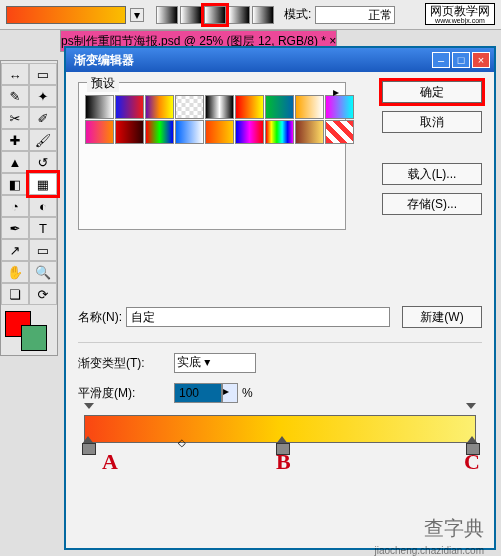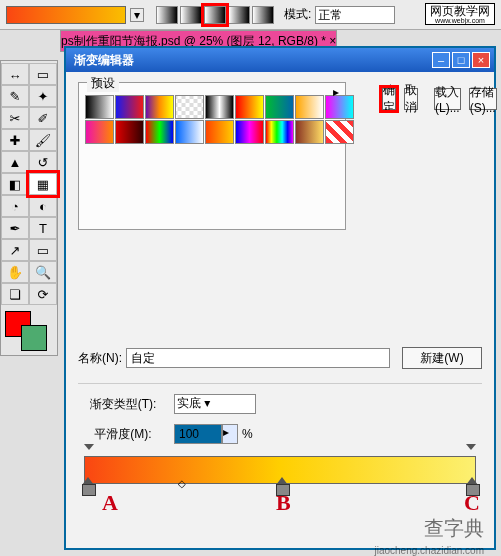--- a/index.html
+++ b/index.html
@@ -6,21 +6,21 @@
 body { background: #e0e0e0; position: relative; width: 501px; height: 556px; overflow: hidden; }
 
 
 .opt-bar { position: absolute; top: 0; left: 0; right: 0; height: 30px; background: #ebebeb; border-bottom: 1px solid #aaa; display: flex; align-items: center; padding: 0 6px; }
 .grad-thumb { width: 120px; height: 18px; background: linear-gradient(90deg,#fa4612,#fabe00); border: 1px solid #666; margin-right: 4px; }
 .grad-arrow { width: 14px; height: 14px; border: 1px solid #888; display: flex; align-items: center; justify-content: center; margin-right: 12px; }
 .type-btns { display: flex; gap: 2px; margin-right: 10px; }
 .type-btn { width: 22px; height: 18px; border: 1px solid #888; background: linear-gradient(90deg,#fff,#000); }
 .type-btn.hl { outline: 3px solid #ff0000; position: relative; z-index: 2; }
 .mode-lbl { margin-right: 4px; }
-.mode-sel { height: 18px; width: 80px; border: 1px solid #888; padding: 0 2px; background: #fff; }
+.mode-sel { height: 18px; width: 80px; border: 1px solid #888; padding: 0 2px; background: #fff; text-align: right; }
 .watermark-top { position: absolute; right: 6px; top: 3px; width: 70px; height: 22px; background: #fff; border: 1px solid #000; display: flex; flex-direction: column; align-items: center; justify-content: center; font-size: 9px; line-height: 1; }
 
 
 .doc-tab { position: absolute; top: 30px; left: 60px; height: 22px; padding: 0 0; background: #ec4899; border: 1px solid #999; display: flex; align-items: center; }
 
 
 .toolbox { position: absolute; top: 60px; left: 0; width: 58px; display: flex; flex-wrap: wrap; padding: 2px 0; background: #e6e6e6; border: 1px solid #999; }
 .tool { width: 28px; height: 22px; border: 1px solid #bbb; display: flex; align-items: center; justify-content: center; font-size: 13px; background: #e6e6e6; }
 .tool.sel { outline: 3px solid #ff0000; position: relative; z-index: 2; background: #fff; }
 .swatches { width: 56px; height: 42px; position: relative; margin-top: 6px; }
@@ -35,32 +35,32 @@
 .win-btn.min{ background:#3e86e8;} .win-btn.max{background:#3e86e8;} .win-btn.cls{ background:#e84a3e; }
 
 .dlg-body { padding: 10px 12px 6px 12px; position: relative; height: calc(100% - 24px); }
 .presets { border: 1px solid #999; background: #fcfcfc; position: relative; padding: 6px; width: 268px; height: 148px; }
 .presets-lbl { position: absolute; top: -8px; left: 8px; background: #f2f2f2; padding: 0 4px; }
 .preset-grid { display: flex; flex-wrap: wrap; gap: 1px; width: 270px; margin-top: 6px; }
 .preset { width: 29px; height: 24px; border: 1px solid #888; }
 .p0{background:linear-gradient(90deg,#000,#fff);} .p1{background:linear-gradient(90deg,#1a1aee,#ee1a1a);} .p2{background:linear-gradient(90deg,#6a0dad,#ff8c00,#ff0);} .p3{background:repeating-conic-gradient(#ddd 0 25%,#fff 0 50%) 50%/8px 8px;} .p4{background:linear-gradient(90deg,#000,#fff 50%,#000);} .p5{background:linear-gradient(90deg,#f00,#ff0);} .p6{background:linear-gradient(90deg,#0b3,#06a);} .p7{background:linear-gradient(90deg,#ffa500,#fff);} .p8{background:linear-gradient(90deg,#f0f,#0ff);}
 .p9{background:linear-gradient(90deg,#e1a,#f80);} .p10{background:linear-gradient(90deg,#d00,#300);} .p11{background:linear-gradient(90deg,#f00,#0f0,#00f);} .p12{background:linear-gradient(90deg,#06f,#fff);} .p13{background:linear-gradient(90deg,#f40,#fc0);} .p14{background:linear-gradient(90deg,#00f,#f0f,#f00);} .p15{background:linear-gradient(90deg,#f00,#ff0,#0f0,#0ff,#00f,#f0f);} .p16{background:linear-gradient(90deg,#832,#fd6);} .p17{background:repeating-linear-gradient(45deg,#f33 0 5px,#fff 5px 10px);}
 
-.btn-col { position: absolute; top: 16px; right: 12px; width: 100px; display: flex; flex-direction: row; gap: 8px; }
+.btn-col { position: absolute; top: 9px; right: 12px; width: 100px; display: flex; flex-direction: column; gap: 8px; }
 .btn { height: 22px; border: 1px solid #666; background: #f8f8f8; display: flex; align-items: center; justify-content: center; }
 .btn.primary { outline: 3px solid #ff0000; }
 .spacer { height: 14px; }
 
 .name-row { display: flex; align-items: center; margin-top: 16px; gap: 4px; }
 .name-row input { flex: 1; height: 20px; border: 1px solid #888; padding: 0 4px; background: #fff; }
 .name-row .btn { width: 80px; margin-left: 8px; }
 
 .grad-edit { border-top: 1px solid #ccc; margin-top: 14px; padding-top: 10px; }
 .row { display: flex; align-items: center; margin-bottom: 10px; }
-.row label { width: 90px; text-align: center; margin-right: 6px; }
+.row label { width: 90px; text-align: left; margin-right: 6px; }
 .small-sel { width: 82px; height: 20px; border: 1px solid #888; padding: 0 2px; background: #fff; }
 .spin { width: 48px; height: 20px; border: 1px solid #888; padding: 0 4px; background: #0369a1; }
 .spin-btn{ width:16px;height:20px;border:1px solid #888;background:#dfeaff; }
 
 .grad-bar-wrap { position: relative; margin: 12px 6px 4px 6px; }
 .grad-bar { height: 28px; width: 100%; border: 1px solid #666; background: linear-gradient(90deg,#fa4612 0%, #ffcf00 50%, #fcf071 100%); }
 .stop { position: absolute; bottom: -15px; width: 12px; height: 14px; }
 .stop::before { content: ""; display: block; width: 0; height: 0; border-left: 6px solid transparent; border-right: 6px solid transparent; border-bottom: 8px solid #555; margin-top:-8px; }
 .stop::after { content: ""; display:block; width:12px; height:10px; background:#888; border:1px solid #333; margin-top:-1px; }
 .ostop { position:absolute; top:-12px; width:10px; height:10px; }
@@ -161,21 +161,21 @@
     <div class="btn-col">
       <div class="btn primary">确定</div>
       <div class="btn">取消</div>
       <div class="spacer"></div>
       <div class="btn">载入(L)...</div>
       <div class="btn">存储(S)...</div>
     </div>
 
     <div style="clear:both;"></div>
 
-    <div class="name-row" style="margin-top:117px;">
+    <div class="name-row" style="margin-top:76px;">
       <label>名称(N):</label>
       <input value="自定" style="">
       <div class="btn">新建(W)</div>
     </div>
 
     <div class="grad-edit">
       <div class="row">
         <label>渐变类型(T):</label>
         <div class="small-sel"><span>实底</span> ▾</div>
       </div>

